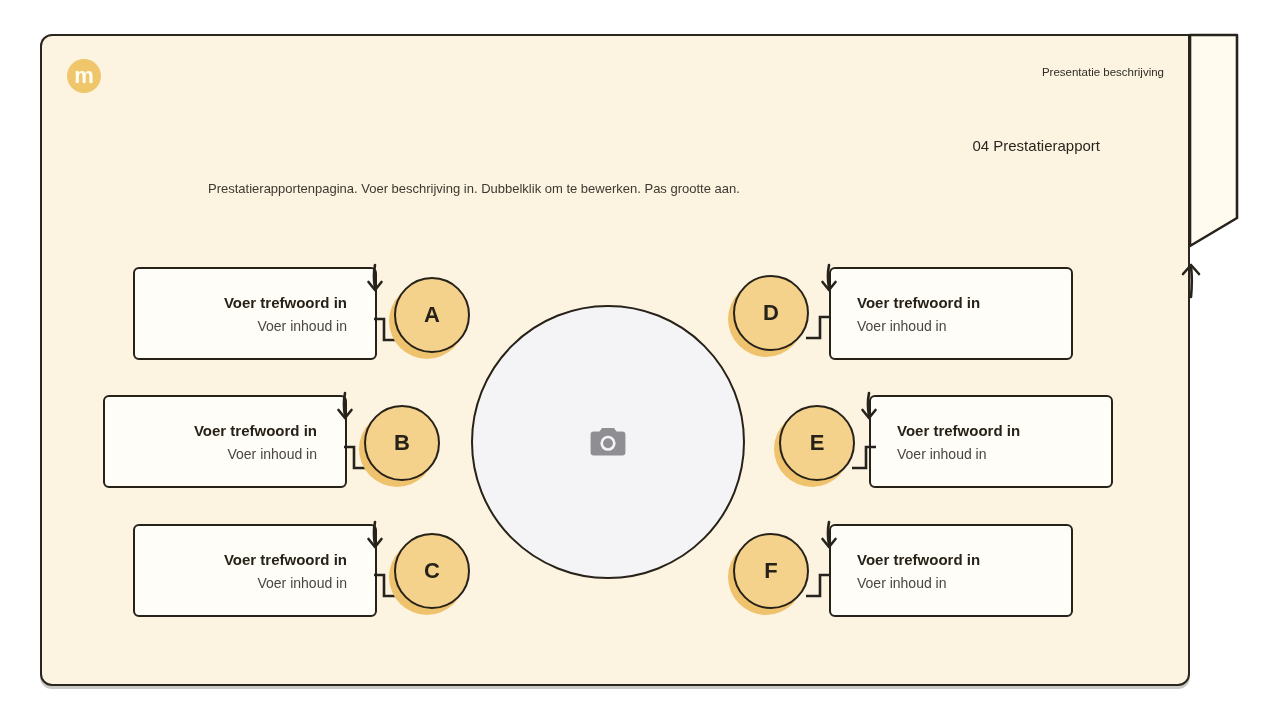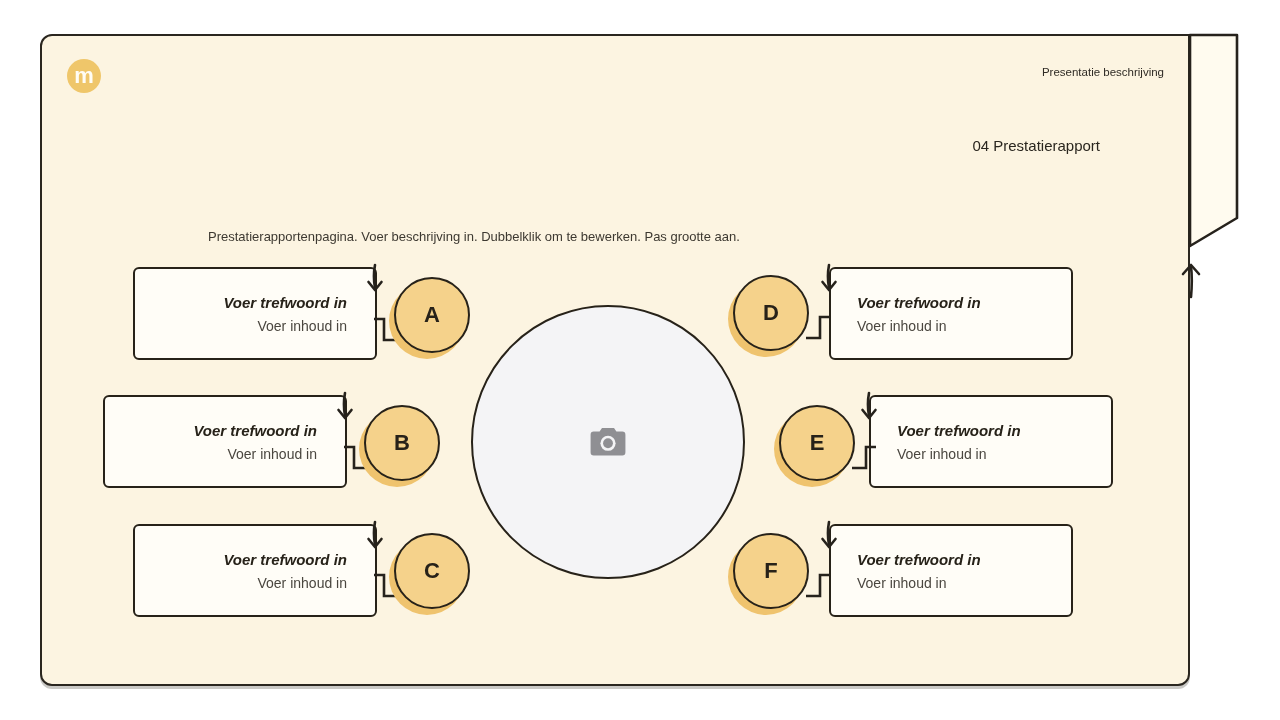--- a/index.html
+++ b/index.html
@@ -33,32 +33,32 @@
 
   .title {
     position:absolute; top:168px; right:180px;
     font-size:41px; font-weight:800; letter-spacing:-0.5px;
     color:#2A261F; z-index:3;
   }
 
   .description {
     position:absolute; left:208px; top:181px; width:535px;
     white-space:nowrap; overflow:hidden;
-    font-size:13px; color:#3D3931; z-index:1;margin-top:48px;
+    font-size:13px; color:#3D3931; z-index:1;
   }
 
   .card {
     position:absolute; width:244px; height:93px;
     background:#FFFDF7; border:2.5px solid #272219; border-radius:6px;
     display:flex; flex-direction:column; justify-content:center; gap:7px;
     z-index:2;
   }
   .card.left  { align-items:flex-end; padding-right:28px; }
   .card.right { align-items:flex-start; padding-left:26px; }
-  .keyword { font-size:15px; font-weight:bold; color:#272219;font-style:italic; }
+  .keyword { font-size:15px; font-weight:bold; color:#272219; }
   .content { font-size:14px; color:#4A463F;text-align:center; }
 
   .badge {
     position:absolute; width:76px; height:76px; border-radius:50%;
     background:#F5D28B; border:2.5px solid #272219;
     box-shadow:-5px 6px 0 0 #EFC36E;
     display:flex; align-items:center; justify-content:center;
     font-size:22px; font-weight:bold; color:#272219;
     z-index:3;
   }

